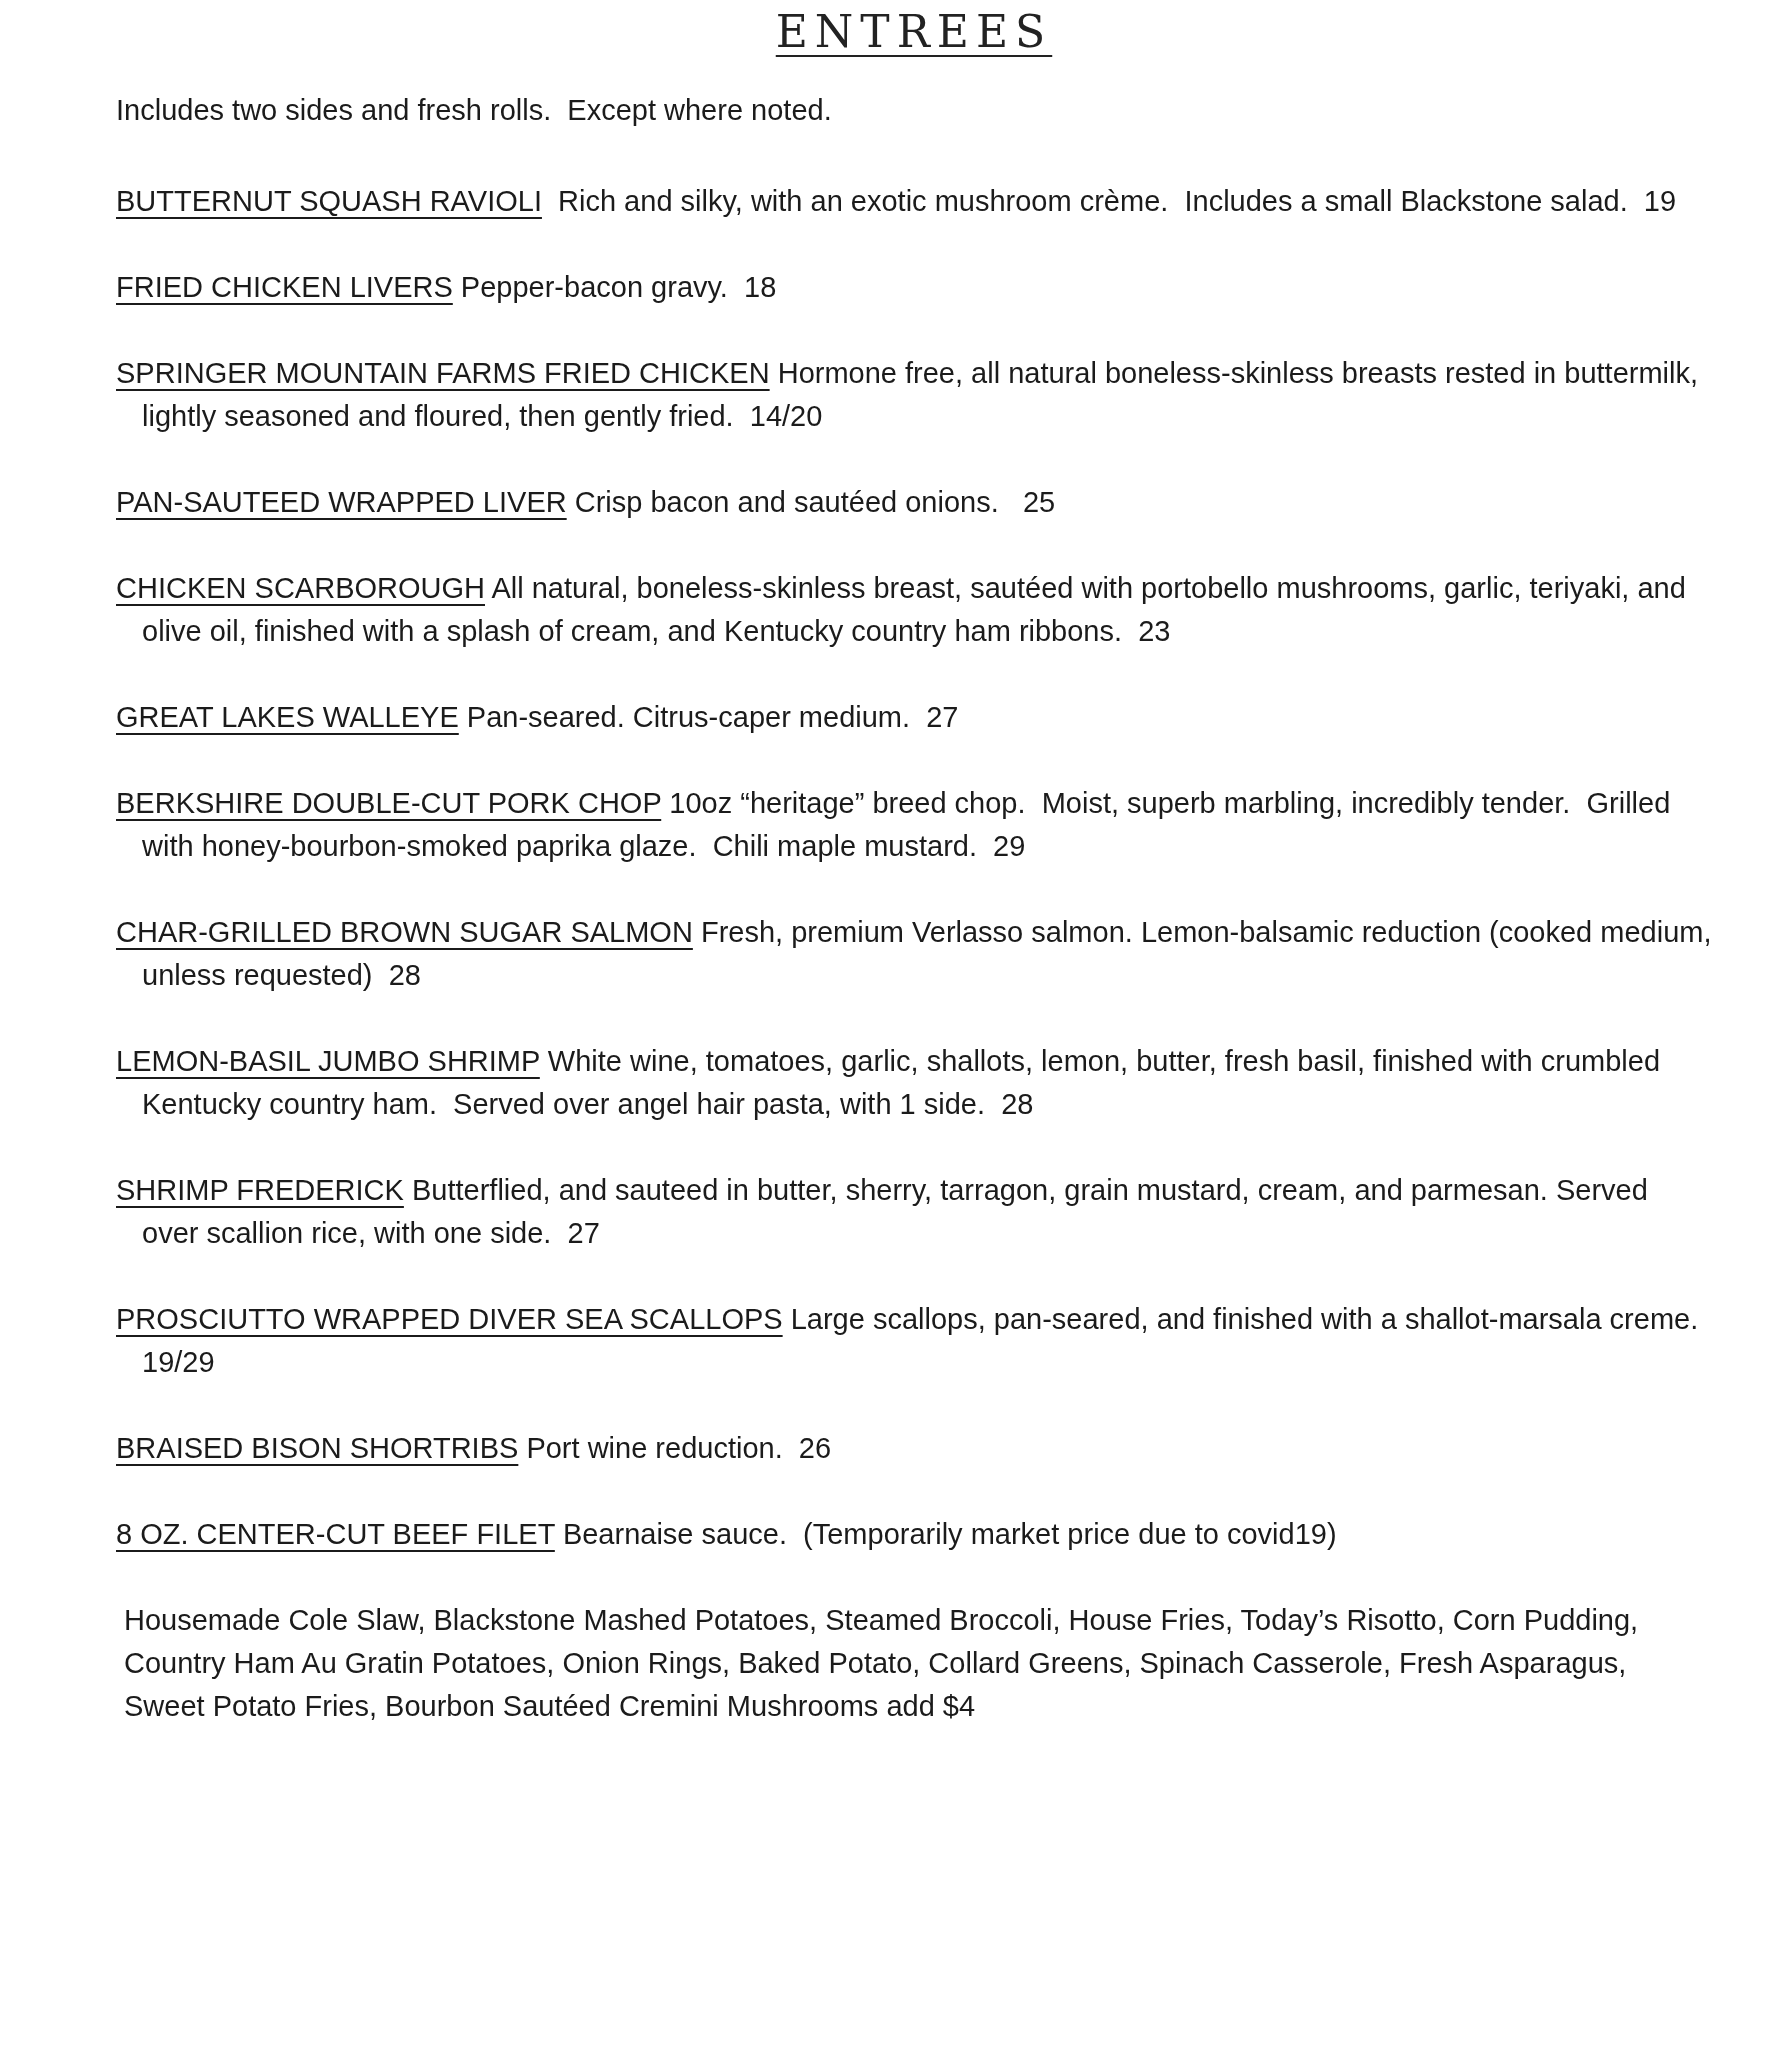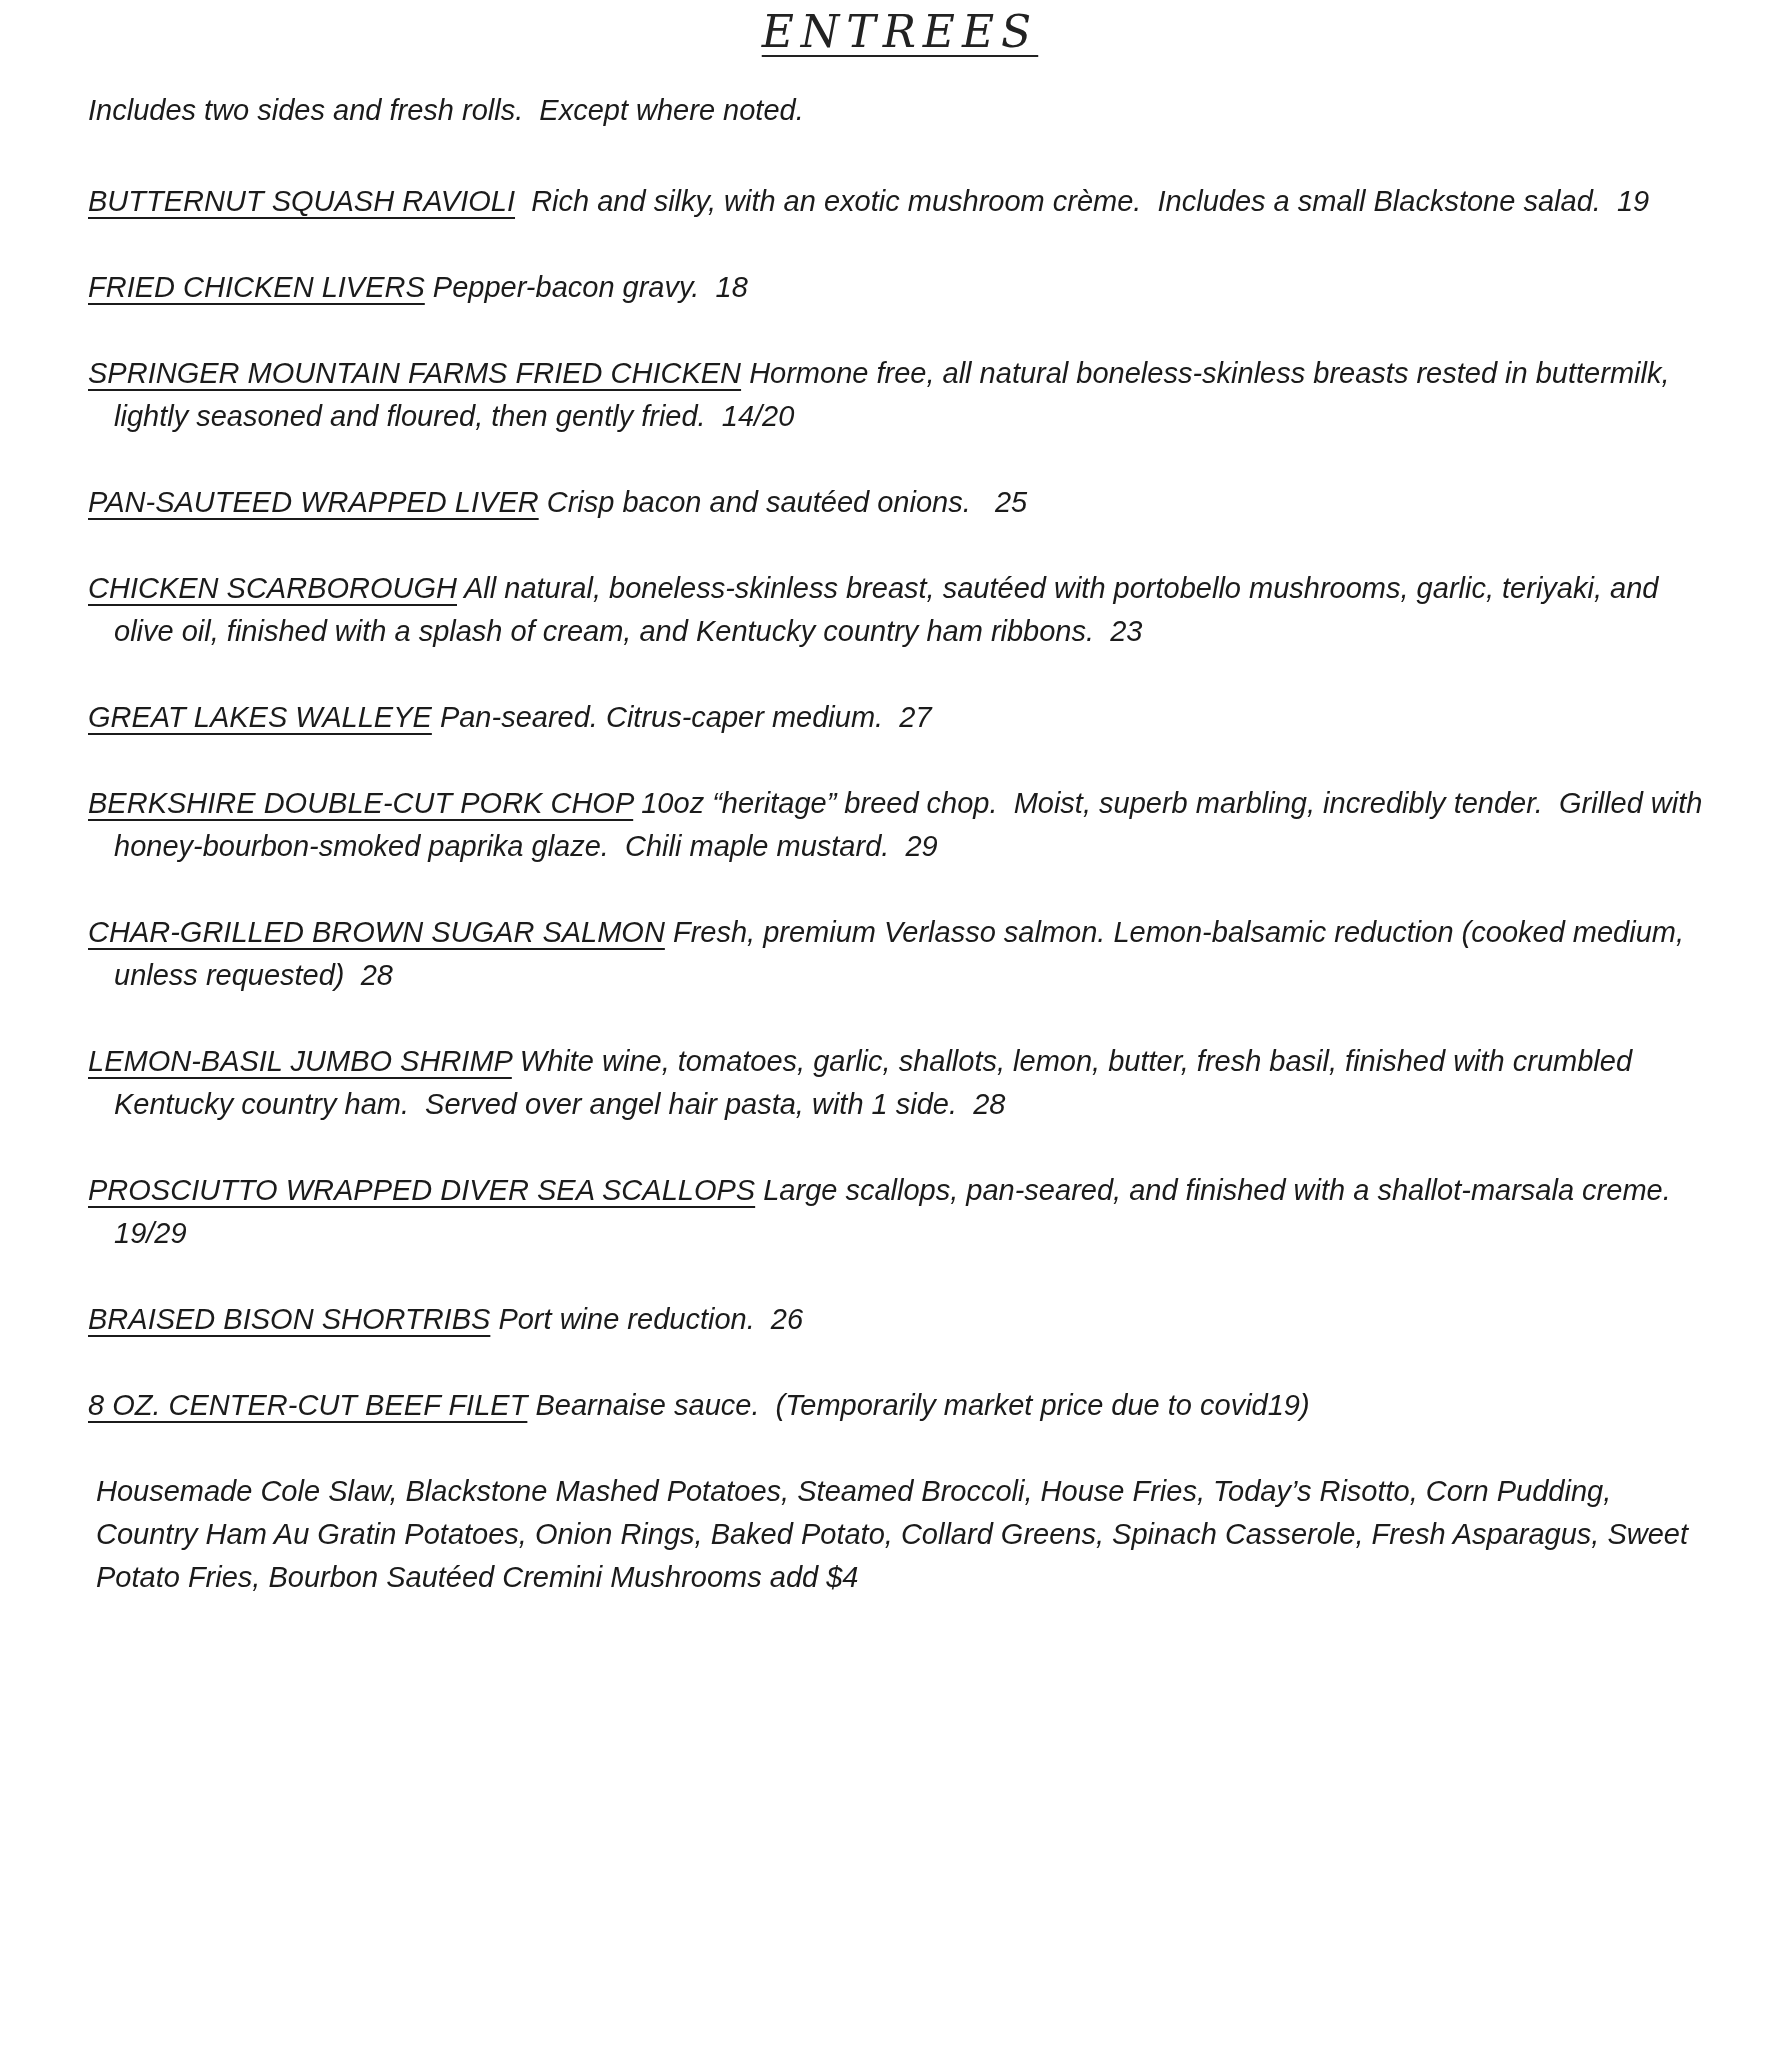--- a/index.html
+++ b/index.html
@@ -10,23 +10,22 @@
   .menu-page {
     position: relative;
     width: 1776px;
     height: 2048px;
     box-sizing: border-box;
     background: #ffffff;
     color: #1b1b1b;
     font-family: "Liberation Sans", "DejaVu Sans", sans-serif;
     font-size: 29px;
     line-height: 43px;
-    padding: 0 64px 0 88px;
+    padding: 0 64px 0 116px;
     overflow: hidden;
-    font-style: italic;
   }
   .menu-header-title {
     margin-top: 6px;
     text-align: center;
     font-family: "DejaVu Serif", "Liberation Serif", serif;
     font-size: 44px;
     line-height: 52px;
     letter-spacing: 7px;
     font-weight: 400;
     color: #222222;
@@ -79,20 +78,21 @@
 
 
   <p class="menu-item"><span class="item-name">GREAT LAKES WALLEYE</span><span class="item-desc"> Pan-seared. Citrus-caper medium.  </span><span class="item-price">27</span></p>
 
   <p class="menu-item"><span class="item-name">BERKSHIRE DOUBLE-CUT PORK CHOP</span><span class="item-desc"> 10oz “heritage” breed chop.  Moist, superb marbling, incredibly tender.  Grilled with honey-bourbon-smoked paprika glaze.  Chili maple mustard.  </span><span class="item-price">29</span></p>
 
   <p class="menu-item"><span class="item-name">CHAR-GRILLED BROWN SUGAR SALMON</span><span class="item-desc"> Fresh, premium Verlasso salmon. Lemon-balsamic reduction (cooked medium, unless requested)  </span><span class="item-price">28</span></p>
 
   <p class="menu-item"><span class="item-name">LEMON-BASIL JUMBO SHRIMP</span><span class="item-desc"> White wine, tomatoes, garlic, shallots, lemon, butter, fresh basil, finished with crumbled Kentucky country ham.  Served over angel hair pasta, with 1 side.  </span><span class="item-price">28</span></p>
 
+  <p class="menu-item"><span class="item-name">SHRIMP FREDERICK</span><span class="item-desc"> Butterflied, and sauteed in butter, sherry, tarragon, grain mustard, cream, and parmesan. Served over scallion rice, with one side.  </span><span class="item-price">27</span></p>
 
   <p class="menu-item"><span class="item-name">PROSCIUTTO WRAPPED DIVER SEA SCALLOPS</span><span class="item-desc"> Large scallops, pan-seared, and finished with a shallot-marsala creme.  </span><span class="item-price">19/29</span></p>
 
   <p class="menu-item"><span class="item-name">BRAISED BISON SHORTRIBS</span><span class="item-desc"> Port wine reduction.  </span><span class="item-price">26</span></p>
 
   <p class="menu-item"><span class="item-name">8 OZ. CENTER-CUT BEEF FILET</span><span class="item-desc"> Bearnaise sauce.  (Temporarily market price due to covid19)</span><span class="item-price"></span></p>
 
 
   <p class="sides-note">Housemade Cole Slaw, Blackstone Mashed Potatoes, Steamed Broccoli, House Fries, Today’s Risotto, Corn Pudding, Country Ham Au Gratin Potatoes, Onion Rings, Baked Potato, Collard Greens, Spinach Casserole, Fresh Asparagus, Sweet Potato Fries, Bourbon Sautéed Cremini Mushrooms add $4</p>
 

